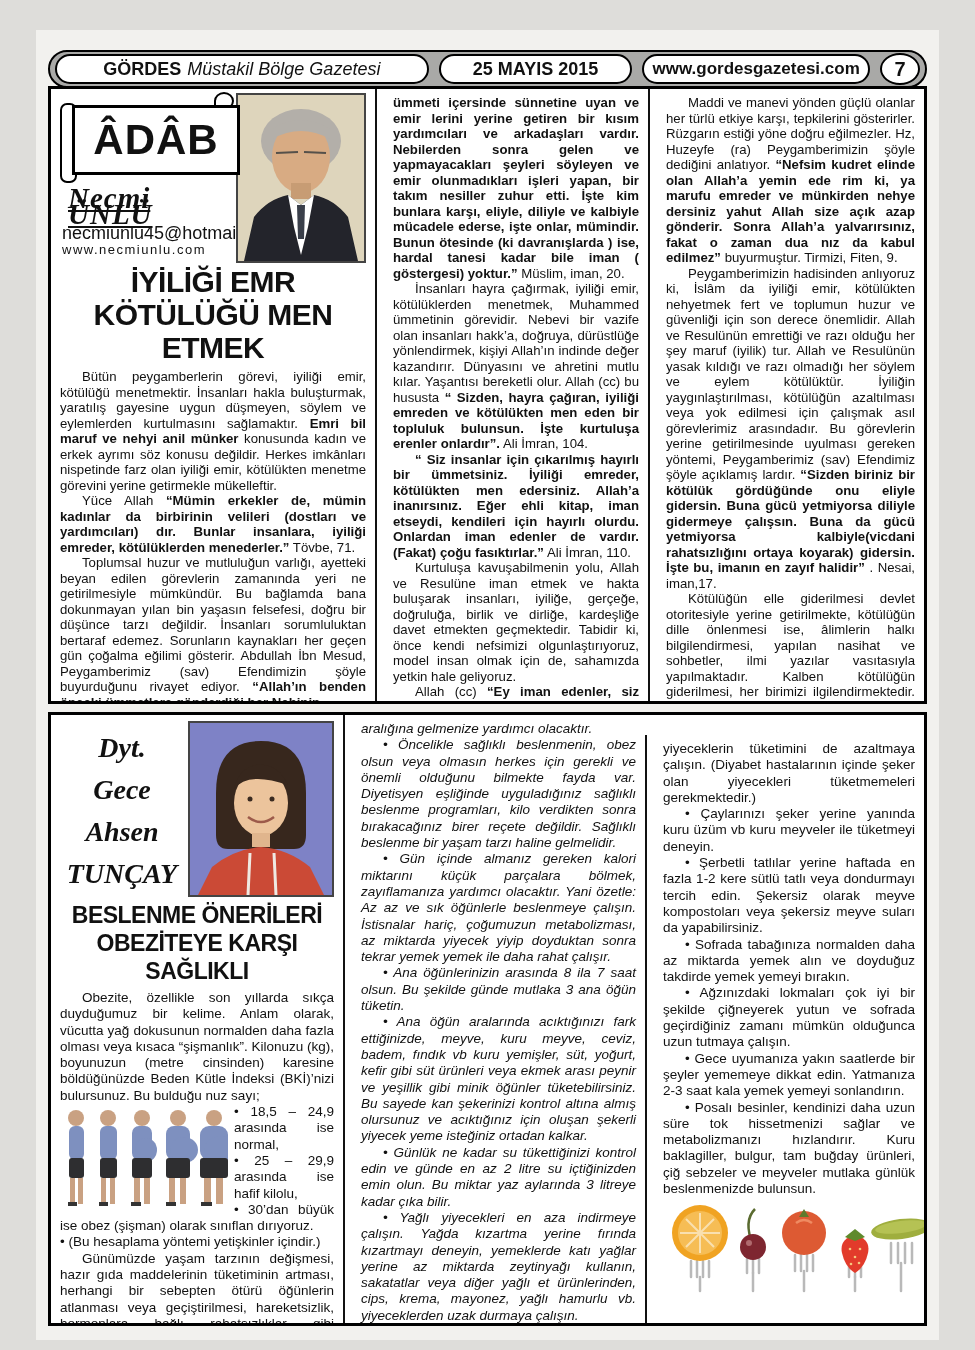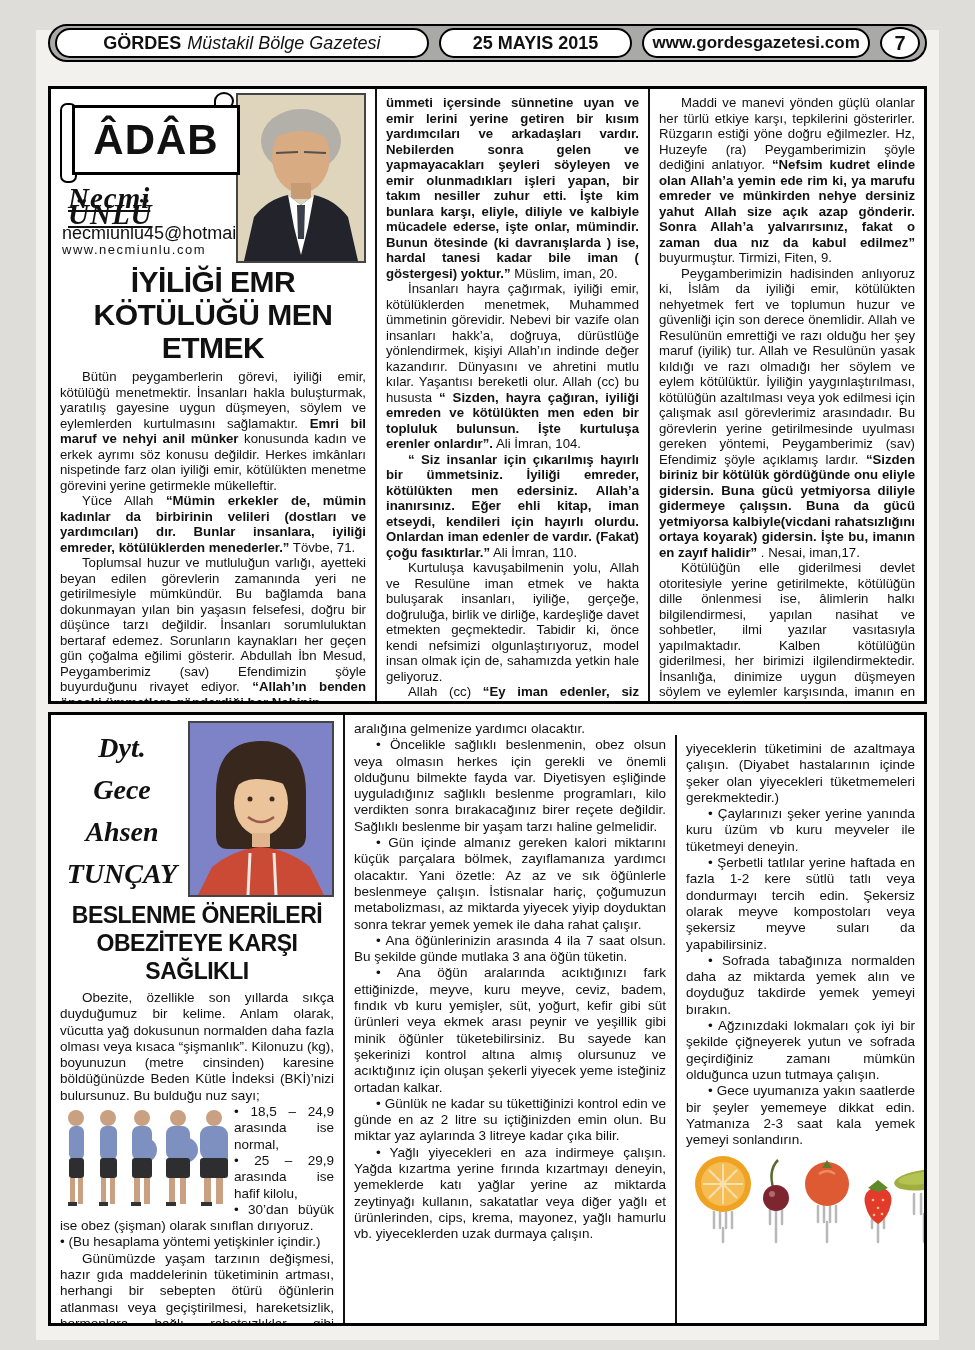--- a/index.html
+++ b/index.html
@@ -1,37 +1,37 @@
 <!DOCTYPE html>
 <html><head>
 <meta charset="utf-8">
 <style>
   html,body{margin:0;padding:0;}
   body{width:975px;height:1350px;background:#dedddA;font-family:"Liberation Sans","DejaVu Sans",sans-serif;color:#111;position:relative;overflow:hidden;}
   .page-bg{position:absolute;left:36px;top:30px;width:903px;height:1310px;background:#f2f1ee;}
   
-  .masthead{position:absolute;left:48px;top:24px;width:879px;height:38px;background:#a9a9a7;border:2px solid #000;border-radius:20px;display:flex;align-items:center;gap:10px;padding:0 5px;box-sizing:border-box;}
+  .masthead{position:absolute;left:48px;top:50px;width:879px;height:38px;background:#a9a9a7;border:2px solid #000;border-radius:20px;display:flex;align-items:center;gap:10px;padding:0 5px;box-sizing:border-box;}
   .pill{background:#fff;border:2px solid #000;border-radius:18px;height:30px;display:flex;align-items:center;justify-content:center;font-size:18px;white-space:nowrap;box-sizing:border-box;}
   .pill .bold{font-weight:bold;}
   .pill .ital{font-style:italic;margin-left:6px;}
   .name-pill{flex:1.95;}
   .date-pill{flex:1.0;font-weight:bold;}
   .site-pill{flex:1.18;font-weight:bold;font-size:17px;}
   .page-pill{width:40px;flex:none;font-weight:bold;font-size:20px;border-radius:50%;height:32px;}
   
   .box{position:absolute;left:48px;width:879px;background:#fff;border:3px solid #000;box-sizing:border-box;display:flex;}
   .top-box{top:86px;height:618px;}
   .bottom-box{top:712px;height:614px;}
   .col{box-sizing:border-box;padding:6px 9px;overflow:hidden;}
-  .col + .col{border-left:2px solid #111;}
+  .col + .col{border-left:2px solid #111;padding-left:16px;}
   .col1t{width:324px;padding-top:4px;border-radius:7px;}
   .col2t{width:273px;}
   .col3t{flex:1;}
   .col1b{width:292px;}
-  .col2b{width:332px;}
+  .col2b{width:302px;font-style:italic;}
   .col3b{flex:1;margin-top:20px;}
   .topcol{font-size:13.2px;line-height:15.5px;}
   .botcol{font-size:13.5px;line-height:16.3px;}
   .para{margin:0;text-align:justify;text-indent:22px;}
   .para.noind{text-indent:0;}
   .b{font-weight:bold;}
   
   .adab-header{display:flex;gap:8px;}
   .adab-left{flex:1;min-width:0;}
   .scroll-wrap{position:relative;width:178px;height:86px;margin:4px 0 8px 2px;}
@@ -192,33 +192,34 @@
         </div>
     </div>
     <div>
         <p class="para"><span>Günümüzde yaşam tarzının değişmesi, hazır gıda maddelerinin tüketiminin artması, herhangi bir sebepten ötürü öğünlerin atlanması veya geçiştirilmesi, hareketsizlik, hormonlara bağlı rahatsızlıklar gibi sebeplerden dolayı obezitenin görülme sıklığı artmış bulunuyor. Bu durumda, gündelik yaşantınızda yapacağınız küçük değişiklikler bile yaşınıza ve boyunuza göre normal kilo</span></p>
       </div>
   </div>
   <div class="col col2b botcol">
       <p class="para noind"><span>aralığına gelmenize yardımcı olacaktır.</span></p>
       <p class="para"><span>• Öncelikle sağlıklı beslenmenin, obez olsun veya olmasın herkes için gerekli ve önemli olduğunu bilmekte fayda var. Diyetisyen eşliğinde uyguladığınız sağlıklı beslenme programları, kilo verdikten sonra bırakacağınız birer reçete değildir. Sağlıklı beslenme bir yaşam tarzı haline gelmelidir.</span></p>
       <p class="para"><span>• Gün içinde almanız gereken kalori miktarını küçük parçalara bölmek, zayıflamanıza yardımcı olacaktır. Yani özetle: Az az ve sık öğünlerle beslenmeye çalışın. İstisnalar hariç, çoğumuzun metabolizması, az miktarda yiyecek yiyip doyduktan sonra tekrar yemek yemek ile daha rahat çalışır.</span></p>
-      <p class="para"><span>• Ana öğünlerinizin arasında 4 ila 7 saat olsun. Bu şekilde günde mutlaka 3 ana öğün tüketin.</span></p>
+      <p class="para"><span>• Ana öğünlerinizin arasında 8 ila 7 saat olsun. Bu şekilde günde mutlaka 3 ana öğün tüketin.</span></p>
       <p class="para"><span>• Ana öğün aralarında acıktığınızı fark ettiğinizde, meyve, kuru meyve, ceviz, badem, fındık vb kuru yemişler, süt, yoğurt, kefir gibi süt ürünleri veya ekmek arası peynir ve yeşillik gibi minik öğünler tüketebilirsiniz. Bu sayede kan şekerinizi kontrol altına almış olursunuz ve acıktığınız için oluşan şekerli yiyecek yeme isteğiniz ortadan kalkar.</span></p>
       <p class="para"><span>• Günlük ne kadar su tükettiğinizi kontrol edin ve günde en az 2 litre su içtiğinizden emin olun. Bu miktar yaz aylarında 3 litreye kadar çıka bilir.</span></p>
       <p class="para"><span>• Yağlı yiyecekleri en aza indirmeye çalışın. Yağda kızartma yerine fırında kızartmayı deneyin, yemeklerde katı yağlar yerine az miktarda zeytinyağı kullanın, sakatatlar veya diğer yağlı et ürünlerinden, cips, krema, mayonez, yağlı hamurlu vb. yiyeceklerden uzak durmaya çalışın.</span></p>
     </div>
   <div class="col col3b botcol">
     <div>
         <p class="para noind"><span>yiyeceklerin tüketimini de azaltmaya çalışın. (Diyabet hastalarının içinde şeker olan yiyecekleri tüketmemeleri gerekmektedir.)</span></p>
         <p class="para"><span>• Çaylarınızı şeker yerine yanında kuru üzüm vb kuru meyveler ile tüketmeyi deneyin.</span></p>
         <p class="para"><span>• Şerbetli tatlılar yerine haftada en fazla 1-2 kere sütlü tatlı veya dondurmayı tercih edin. Şekersiz olarak meyve kompostoları veya şekersiz meyve suları da yapabilirsiniz.</span></p>
         <p class="para"><span>• Sofrada tabağınıza normalden daha az miktarda yemek alın ve doyduğuz takdirde yemek yemeyi bırakın.</span></p>
         <p class="para"><span>• Ağzınızdaki lokmaları çok iyi bir şekilde çiğneyerek yutun ve sofrada geçirdiğiniz zamanı mümkün olduğunca uzun tutmaya çalışın.</span></p>
         <p class="para"><span>• Gece uyumanıza yakın saatlerde bir şeyler yememeye dikkat edin. Yatmanıza 2-3 saat kala yemek yemeyi sonlandırın.</span></p>
+        <p class="para"><span>• Posalı besinler, kendinizi daha uzun süre tok hissetmenizi sağlar ve metabolizmanızı hızlandırır. Kuru baklagiller, bulgur, tam buğday ürünleri, çiğ sebzeler ve meyveler mutlaka günlük beslenmenizde bulunsun.</span></p>
       </div>
     <svg class="fruit-row" width="262" height="92" viewBox="0 0 262 92">
       <g stroke="#b9b9b9" stroke-width="2.5" stroke-linecap="round">
         <line x1="28" y1="60" x2="28" y2="76"></line>
           <line x1="34" y1="60" x2="34" y2="76"></line>
           <line x1="40" y1="60" x2="40" y2="76"></line>
           <line x1="46" y1="60" x2="46" y2="76"></line>
           <line x1="37" y1="76" x2="37" y2="90"></line>
         <line x1="84" y1="58" x2="84" y2="72"></line>
           <line x1="90" y1="58" x2="90" y2="72"></line>

